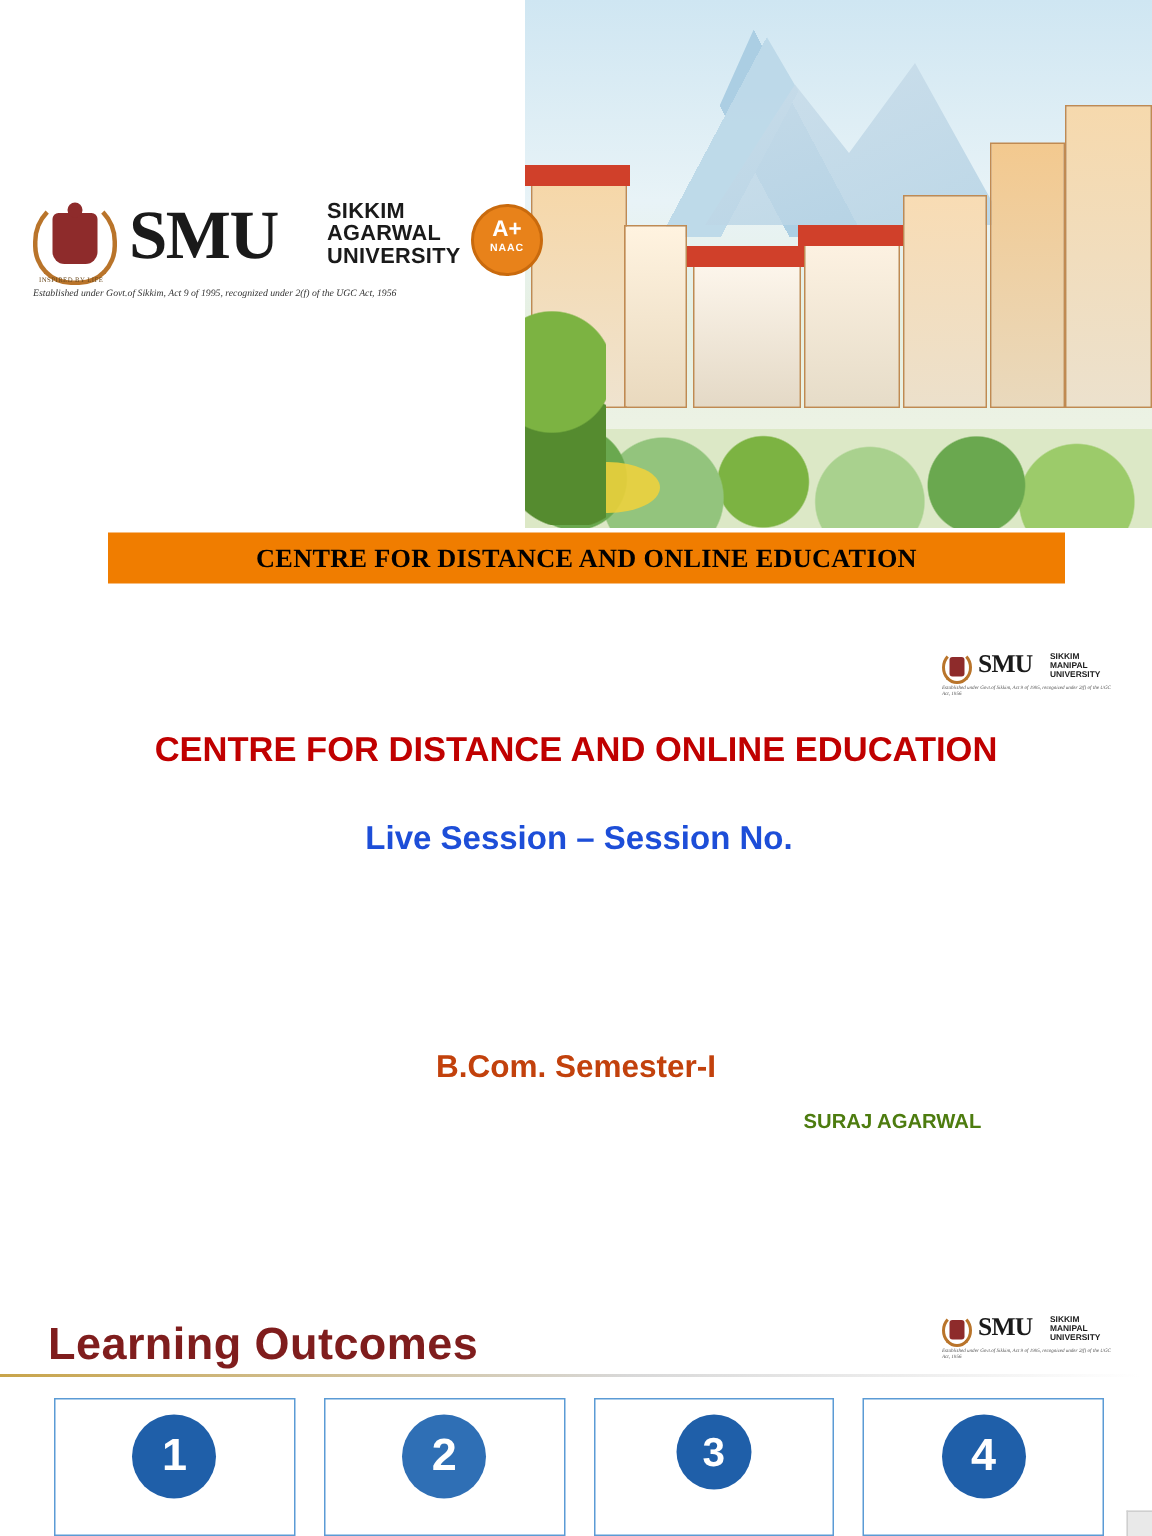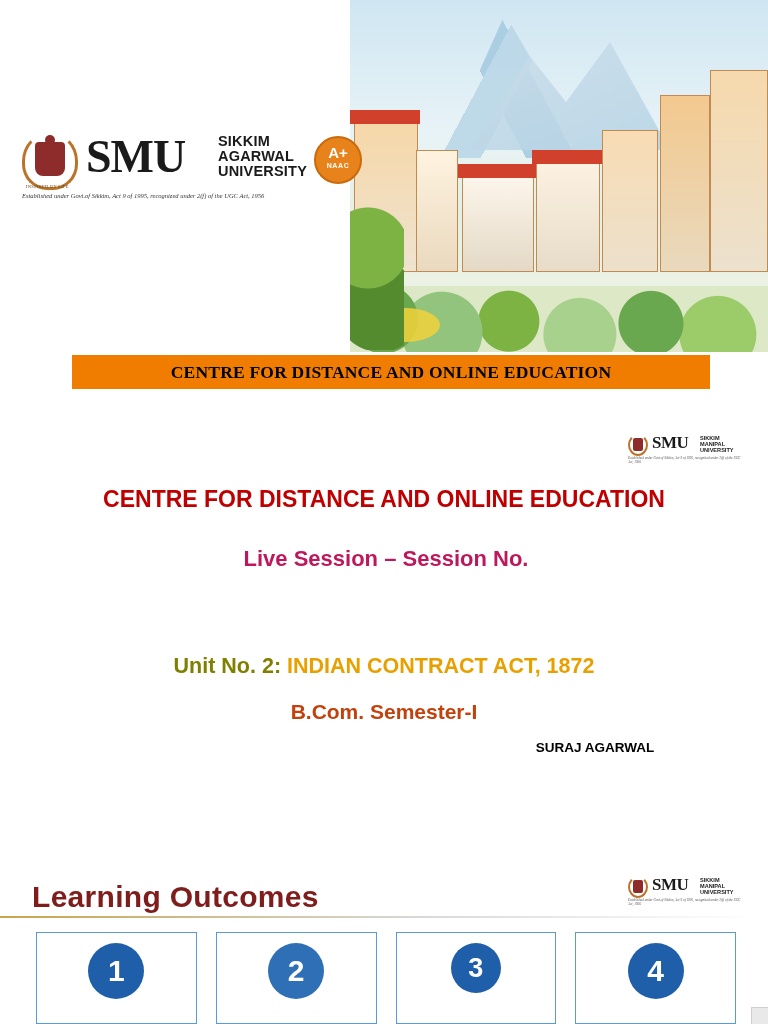--- a/index.html
+++ b/index.html
@@ -283,21 +283,21 @@
     left: 0; right: 0;
     top: 62px;
     font-size: 23px;
     color: #c00000;
   }
   .l-live {
     position: absolute;
     left: 4px; right: 0;
     top: 122px;
     font-size: 22px;
-    color: #be185d;
+    color: #1d4ed8;
   }
   .l-course {
     position: absolute;
     left: 0; right: 0;
     top: 178px;
     font-size: 22px;
     color: #7030a0;
   }
   .l-unit {
     position: absolute;
@@ -313,21 +313,21 @@
     top: 276px;
     font-size: 21px;
     color: #c2410c;
   }
   .faculty {
     position: absolute;
     left: 430px;
     top: 314px;
     width: 330px;
     text-align: center;
-    color: #000000;
+    color: #4d7c0f;
     font-weight: bold;
     font-size: 13.5px;
     line-height: 19px;
   }
 
   
   .slide3 {
     position: relative;
     width: 768px;
     height: 156px;
@@ -459,24 +459,20 @@
     </div>
     <div class="msmu">SMU</div>
     <div class="muniv" style="white-space:pre-line">SIKKIM
 MANIPAL
 UNIVERSITY</div>
     <div class="mtag">Established under Govt.of Sikkim, Act 9 of 1995, recognized under 2(f) of the UGC Act, 1956</div>
   </div>
 
   <div class="s2-line l-centre">CENTRE FOR DISTANCE AND ONLINE EDUCATION</div>
   <div class="s2-line l-live">Live Session – Session No.</div>
-  <div class="s2-line l-unit">
-    <span class="unit-no">Unit No. 2:</span>
-    <span class="unit-title">INDIAN CONTRACT ACT, 1872</span>
-  </div>
   <div class="s2-line l-sem">B.Com. Semester-I</div>
 
   <div class="faculty">
     <div>SURAJ AGARWAL</div>
   </div>
 </section>
 
 <section class="slide3">
   <div class="lo-title">Learning Outcomes</div>
   <div class="lo-rule"></div>

